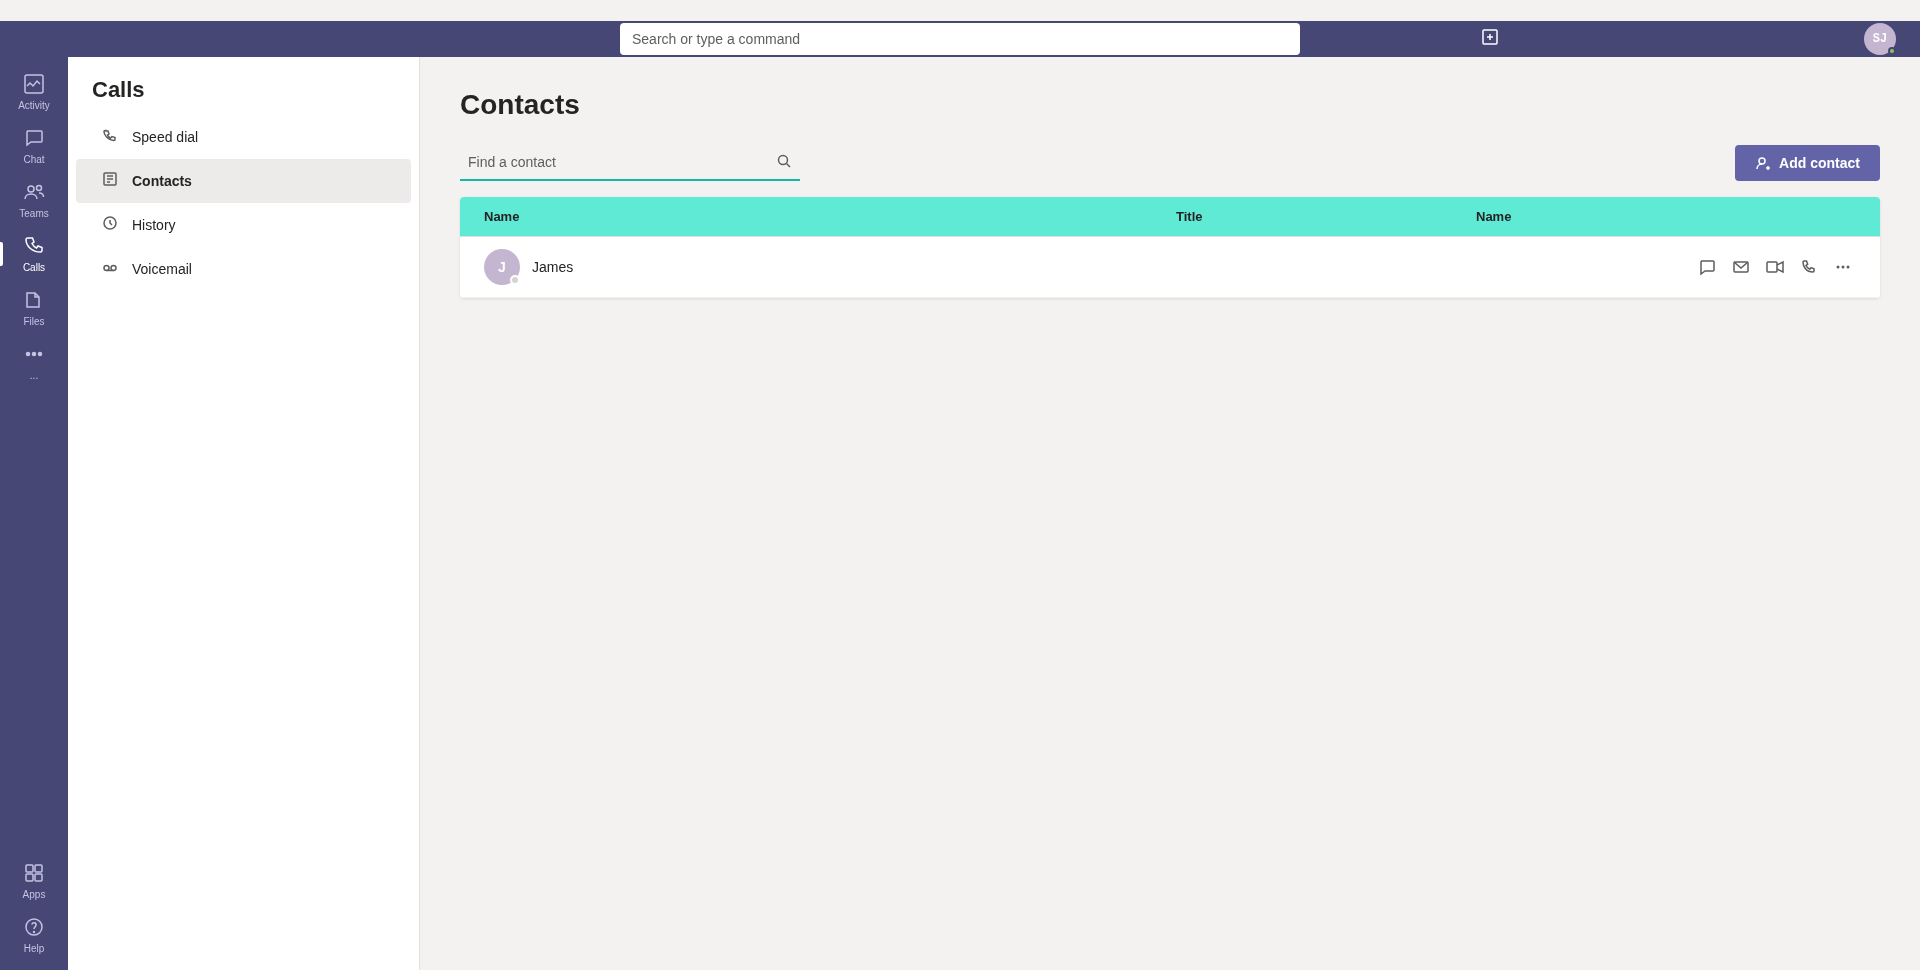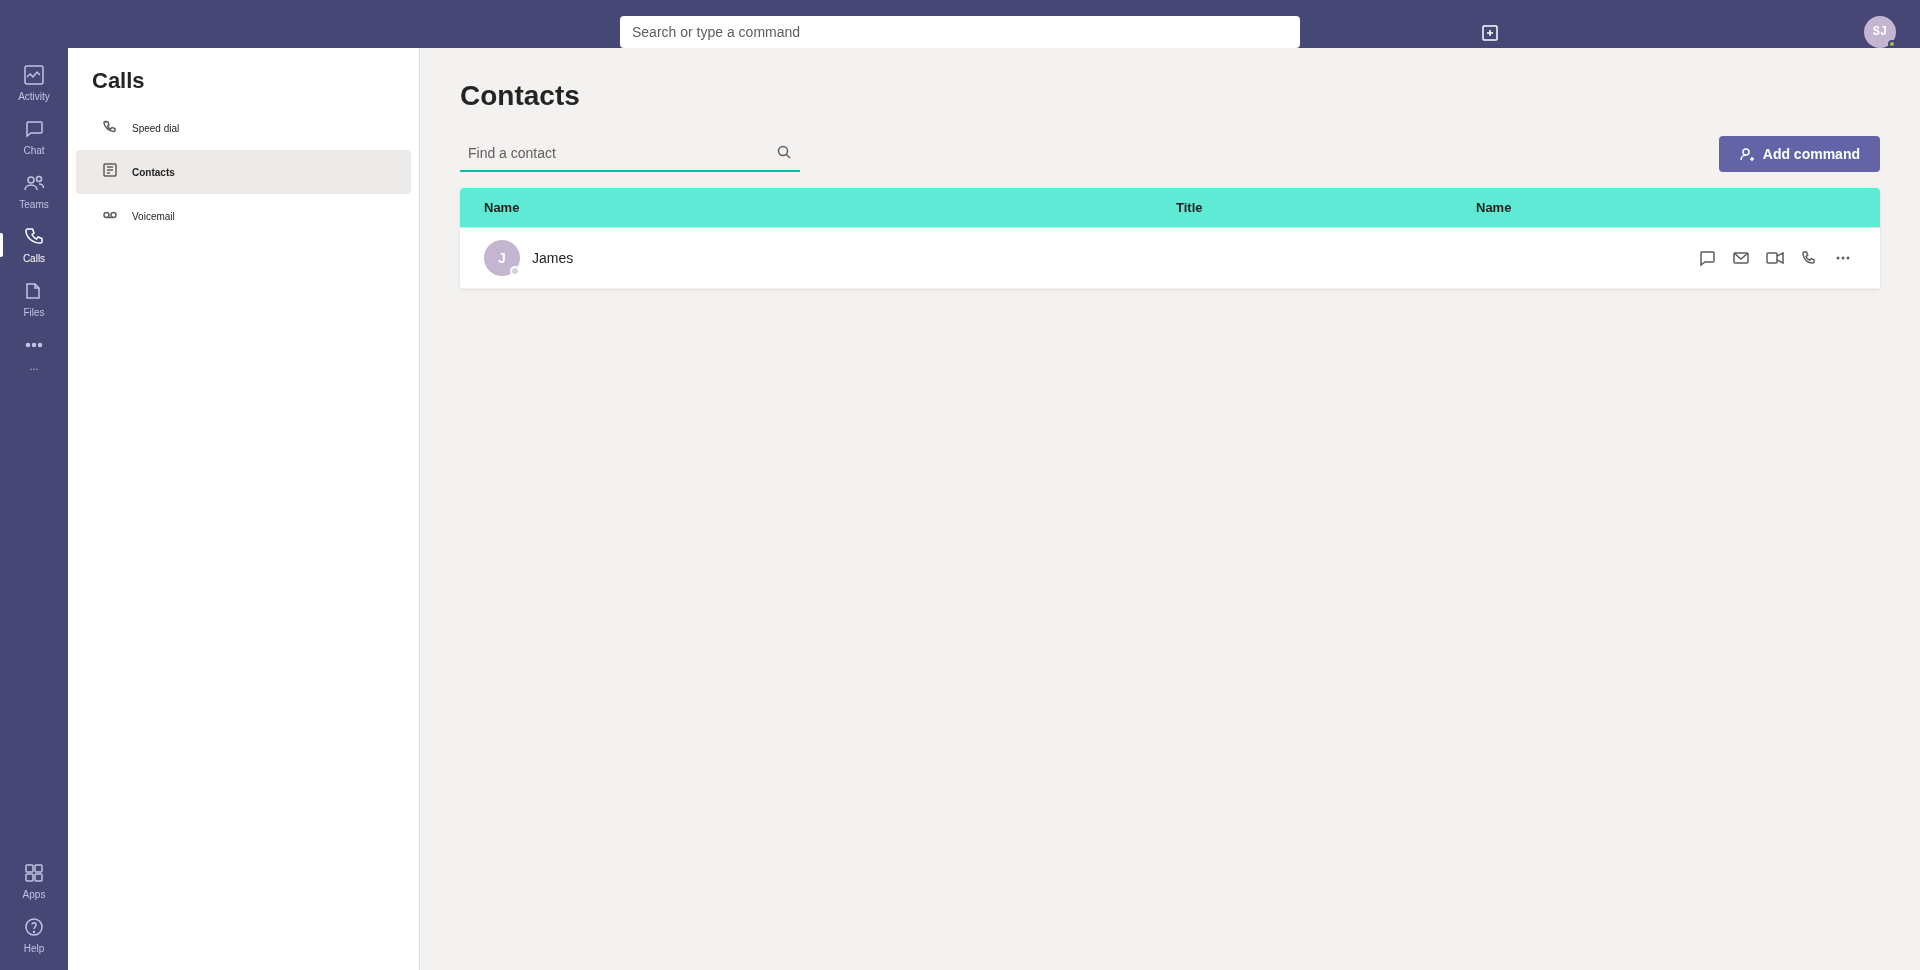--- a/index.html
+++ b/index.html
@@ -9,26 +9,27 @@
       font-family: 'Segoe UI', sans-serif;
       background: #f3f2f1;
       display: flex;
       flex-direction: column;
       overflow: hidden;
     }
 
     
     .top-bar {
       background: #464775;
-      height: 48px;
-      display: flex;
-      align-items: flex-end;
+      height: 36px;
+      display: flex;
+      align-items: center;
       justify-content: center;
       flex-shrink: 0;
       position: relative;
+      margin-top: 21px;
     }
     .top-bar-search {
       width: 680px;
       height: 32px;
       background: #fff;
       border-radius: 4px;
       display: flex;
       align-items: center;
       padding: 0 12px;
       cursor: text;
@@ -150,21 +151,21 @@
       flex: 1;
       overflow-y: auto;
     }
     .nav-item {
       display: flex;
       align-items: center;
       gap: 12px;
       padding: 12px 24px;
       cursor: pointer;
       color: #252423;
-      font-size: 10px;
+      font-size: 14px;
       border-radius: 4px;
       margin: 0 8px;
     }
     .nav-item.active {
       background: #edebe9;
       font-weight: 600;
     }
     .nav-item .item-icon {
       font-size: 16px;
       color: #605e5c;
@@ -472,20 +473,29 @@
           <svg width="16" height="16" viewBox="0 0 16 16" fill="none" stroke="currentColor" stroke-width="1.5">
             <rect x="2" y="2" width="12" height="12" rx="1"></rect>
             <line x1="5" y1="5" x2="11" y2="5"></line>
             <line x1="5" y1="8" x2="11" y2="8"></line>
             <line x1="5" y1="11" x2="8" y2="11"></line>
           </svg>
         </span>
         <span>Contacts</span>
       </div>
 
+      <div class="nav-item">
+        <span class="item-icon">
+          <svg width="16" height="16" viewBox="0 0 16 16" fill="none" stroke="currentColor" stroke-width="1.5">
+            <circle cx="8" cy="8" r="6"></circle>
+            <polyline points="8,5 8,8 10,10"></polyline>
+          </svg>
+        </span>
+        <span>History</span>
+      </div>
 
       <div class="nav-item">
         <span class="item-icon">
           <svg width="16" height="16" viewBox="0 0 16 16" fill="none" stroke="currentColor" stroke-width="1.5">
             <circle cx="4.5" cy="9" r="2.5"></circle>
             <circle cx="11.5" cy="9" r="2.5"></circle>
             <line x1="4.5" y1="11.5" x2="11.5" y2="11.5"></line>
           </svg>
         </span>
         <span>Voicemail</span>
@@ -506,21 +516,21 @@
           </svg>
         </button>
       </div>
       <button class="add-contact-btn">
         <svg width="16" height="16" viewBox="0 0 16 16" fill="none" stroke="currentColor" stroke-width="1.5">
           <circle cx="7" cy="6" r="3"></circle>
           <path d="M2 14c0-2.8 2.2-5 5-5"></path>
           <line x1="13" y1="11" x2="13" y2="15"></line>
           <line x1="11" y1="13" x2="15" y2="13"></line>
         </svg>
-        <span>Add command</span>
+        <span>Add contact</span>
       </button>
     </div>
 
     <div class="contacts-table">
       <div class="table-header">
         <div class="table-header-cell">Name</div>
         <div class="table-header-cell">Title</div>
         <div class="table-header-cell">Name</div>
         <div class="table-header-cell"></div>
       </div>

